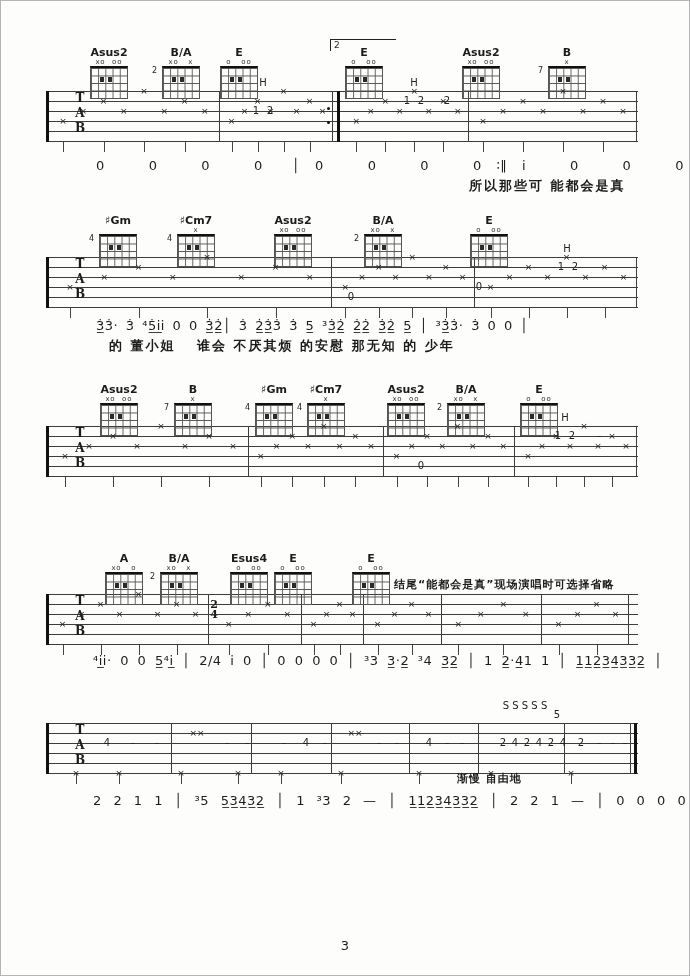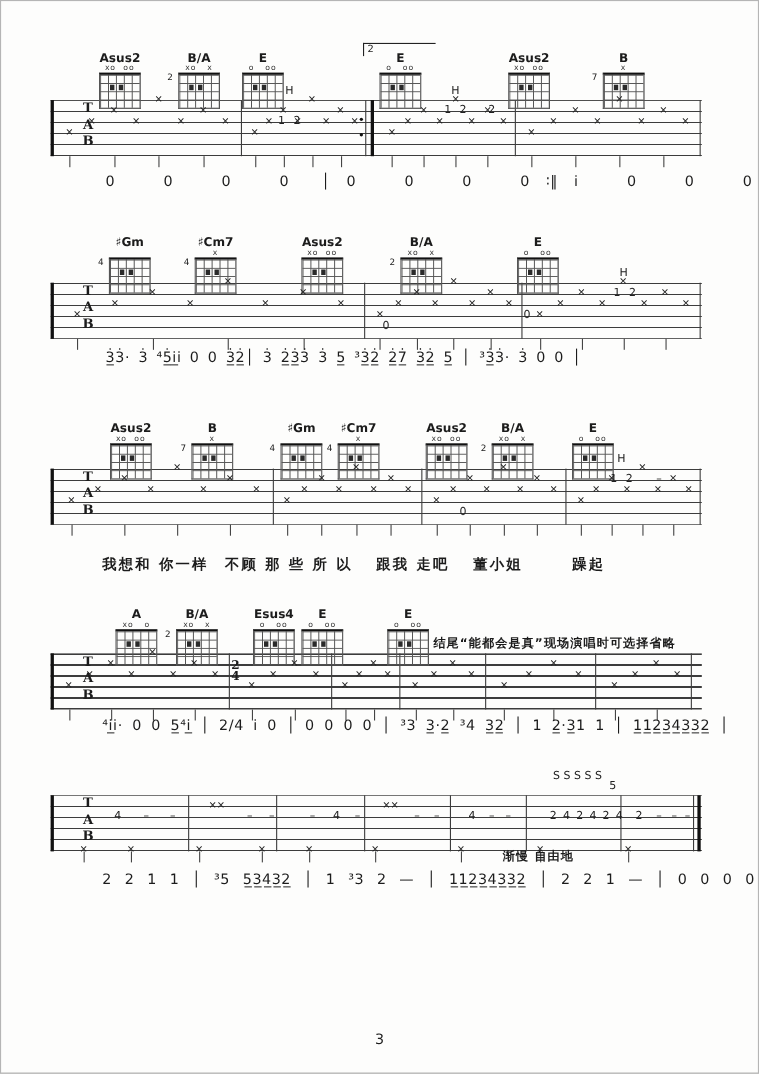--- a/index.html
+++ b/index.html
@@ -137,20 +137,21 @@
     <div class="mark x" style="left: 622px; top: 110px;">×</div>
     <div class="mark" style="left: 262px; top: 82px;">H</div>
     <div class="mark" style="left: 255px; top: 110px;">1</div>
     <div class="mark" style="left: 269px; top: 110px;">2</div>
     <div class="mark" style="left: 413px; top: 82px;">H</div>
     <div class="mark" style="left: 406px; top: 100px;">1</div>
     <div class="mark" style="left: 420px; top: 100px;">2</div>
     <div class="mark" style="left: 446px; top: 100px;">2</div>
     <div class="volta" style="left: 329px; top: 38px; width: 66px;">2</div>
     <div class="jianpu" style="left: 95px; top: 157px; word-spacing: 10px;">0   0   0   0  │ 0   0   0   0 ∶‖ i   0   0   0 │ 0̲ 3̲̇3̲̇ 3̲̇2̲̇3̲̇ 3̲̇2̲̇ 2̇ ¹2̲̇ i̲3̲̇│</div>
+    <div class="lyr" style="left: 468px; top: 176px;">所以那些可 能都会是真</div>
     <div class="staff" style="top: 256px;"></div>
     <div class="tabletter" style="left: 79px; top: 257px;">T</div>
     <div class="tabletter" style="left: 79px; top: 272px;">A</div>
     <div class="tabletter" style="left: 79px; top: 287px;">B</div>
     <div class="bl thick" style="left: 45px; top: 256px;"></div>
     <div class="bl" style="left: 330px; top: 256px;"></div>
     <div class="bl" style="left: 473px; top: 256px;"></div>
     <div class="bl" style="left: 635px; top: 256px;"></div>
     <div class="chord" style="left: 117px; top: 213px;">
       <div class="cname">♯Gm</div>
@@ -217,21 +218,22 @@
     <div class="stem" style="left: 565.5px; top: 307px;"></div>
     <div class="mark x" style="left: 584.5px; top: 276px;">×</div>
     <div class="mark x" style="left: 603.5px; top: 266px;">×</div>
     <div class="stem" style="left: 603.5px; top: 307px;"></div>
     <div class="mark x" style="left: 622.5px; top: 276px;">×</div>
     <div class="mark" style="left: 566px; top: 248px;">H</div>
     <div class="mark" style="left: 560px; top: 266px;">1</div>
     <div class="mark" style="left: 574px; top: 266px;">2</div>
     <div class="mark" style="left: 350px; top: 296px;">0</div>
     <div class="mark" style="left: 478px; top: 286px;">0</div>
-    <div class="jianpu" style="left: 95px; top: 317px; word-spacing: 3px;">3̲̇3̇· 3̇ ⁴5̲̇i̲i 0 0 3̲̇2̲̇│ 3̇ 2̲̇3̲̇3̇ 3̇ 5̲ ³3̲̇2̲̇ 2̲̇7̲̇ 3̲̇2̲̇ 5̲ │ ³3̲̇3̇· 3̇ 0 0 │</div>
+    <div class="jianpu" style="left: 95px; top: 317px; word-spacing: 3px;">3̲̇3̇· 3̇ ⁴5̲̇i̲i 0 0 3̲̇2̲̇│ 3̇ 2̲̇3̲̇3̇ 3̇ 5̲ ³3̲̇2̲̇ 2̲̇2̲̇ 3̲̇2̲̇ 5̲ │ ³3̲̇3̇· 3̇ 0 0 │</div>
+    <div class="lyr" style="left: 108px; top: 336px;">的 董小姐　 谁会 不厌其烦 的安慰 那无知 的 少年</div>
     <div class="staff" style="top: 425px;"></div>
     <div class="tabletter" style="left: 79px; top: 426px;">T</div>
     <div class="tabletter" style="left: 79px; top: 441px;">A</div>
     <div class="tabletter" style="left: 79px; top: 456px;">B</div>
     <div class="bl thick" style="left: 45px; top: 425px;"></div>
     <div class="bl" style="left: 247px; top: 425px;"></div>
     <div class="bl" style="left: 382px; top: 425px;"></div>
     <div class="bl" style="left: 513px; top: 425px;"></div>
     <div class="bl" style="left: 635px; top: 425px;"></div>
     <div class="chord" style="left: 118px; top: 382px;">
@@ -323,21 +325,20 @@
     <div class="stem" style="left: 583px; top: 476px;"></div>
     <div class="mark x" style="left: 597px; top: 445px;">×</div>
     <div class="mark x" style="left: 611px; top: 435px;">×</div>
     <div class="stem" style="left: 611px; top: 476px;"></div>
     <div class="mark x" style="left: 625px; top: 445px;">×</div>
     <div class="mark" style="left: 564px; top: 417px;">H</div>
     <div class="mark" style="left: 557px; top: 435px;">1</div>
     <div class="mark" style="left: 571px; top: 435px;">2</div>
     <div class="mark" style="left: 598px; top: 435px;">–</div>
     <div class="mark" style="left: 420px; top: 465px;">0</div>
-    <div class="lyr" style="left: 92px; top: 503px;">我想和 你一样　不顾 那 些 所 以　 跟我 走吧　 董小姐　　　躁起</div>
     <div class="staff" style="top: 593px;"></div>
     <div class="tabletter" style="left: 79px; top: 594px;">T</div>
     <div class="tabletter" style="left: 79px; top: 609px;">A</div>
     <div class="tabletter" style="left: 79px; top: 624px;">B</div>
     <div class="bl thick" style="left: 45px; top: 593px;"></div>
     <div class="bl" style="left: 207px; top: 593px;"></div>
     <div class="bl" style="left: 300px; top: 593px;"></div>
     <div class="bl" style="left: 362px; top: 593px;"></div>
     <div class="bl" style="left: 440px; top: 593px;"></div>
     <div class="bl" style="left: 540px; top: 593px;"></div>
@@ -406,21 +407,21 @@
     <div class="stem" style="left: 502.25px; top: 644px;"></div>
     <div class="mark x" style="left: 524.75px; top: 613px;">×</div>
     <div class="mark x" style="left: 557.5px; top: 623px;">×</div>
     <div class="stem" style="left: 557.5px; top: 644px;"></div>
     <div class="mark x" style="left: 576.5px; top: 613px;">×</div>
     <div class="mark x" style="left: 595.5px; top: 603px;">×</div>
     <div class="stem" style="left: 595.5px; top: 644px;"></div>
     <div class="mark x" style="left: 614.5px; top: 613px;">×</div>
     <div class="tsig" style="left: 213px; top: 599px;">2
 4</div>
-    <div class="jianpu" style="left: 92px; top: 652px; word-spacing: 4px;">⁴i̲i· 0 0 5̲⁴i̲ │ 2/4 i 0 │ 0 0 0 0 │ ³3 3̲·2̲ ³4 3̲2̲ │ 1 2̲·3̲1 1 │ 1̲1̲2̲3̲4̲3̲3̲2̲ │</div>
+    <div class="jianpu" style="left: 92px; top: 652px; word-spacing: 4px;">⁴i̲i· 0 0 5̲⁴i̲ │ 2/4 i 0 │ 0 0 0 0 │ ³3 3̲·2̲ ³4 3̲2̲ │ 1 2̲·4̲1 1 │ 1̲1̲2̲3̲4̲3̲3̲2̲ │</div>
     <div class="note" style="left: 393px; top: 576px;">结尾“能都会是真”现场演唱时可选择省略</div>
     <div class="staff" style="top: 722px;"></div>
     <div class="tabletter" style="left: 79px; top: 723px;">T</div>
     <div class="tabletter" style="left: 79px; top: 738px;">A</div>
     <div class="tabletter" style="left: 79px; top: 753px;">B</div>
     <div class="bl thick" style="left: 45px; top: 722px;"></div>
     <div class="bl" style="left: 170px; top: 722px;"></div>
     <div class="bl" style="left: 250px; top: 722px;"></div>
     <div class="bl" style="left: 330px; top: 722px;"></div>
     <div class="bl" style="left: 408px; top: 722px;"></div>

